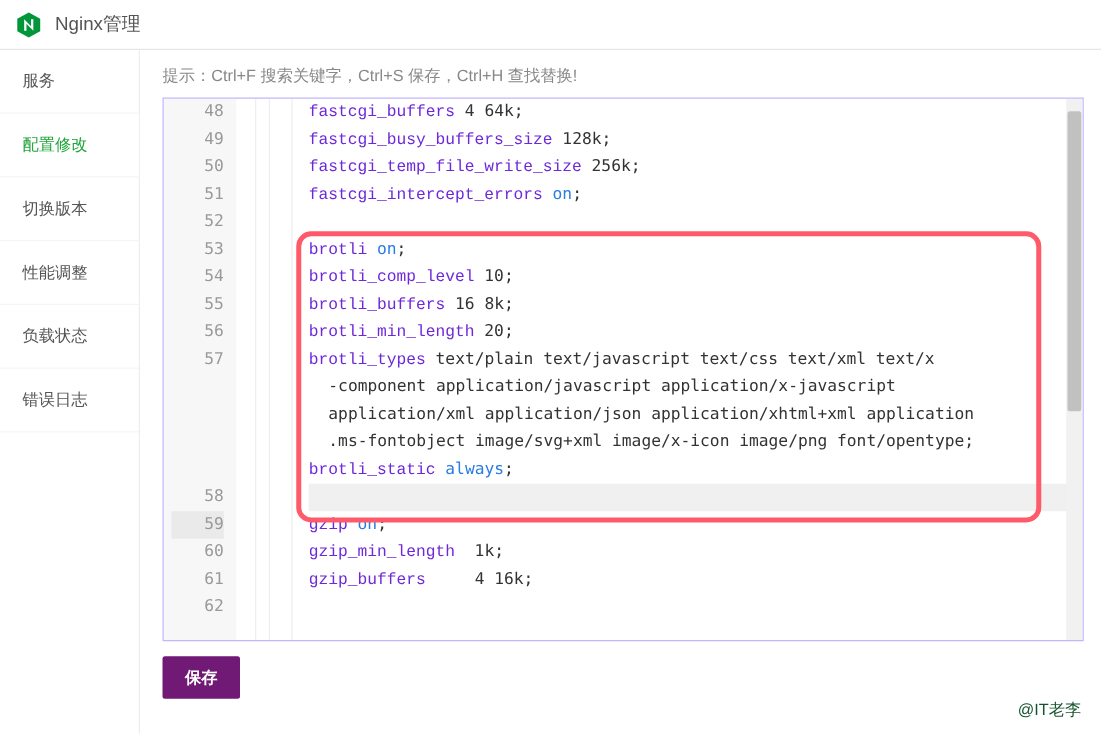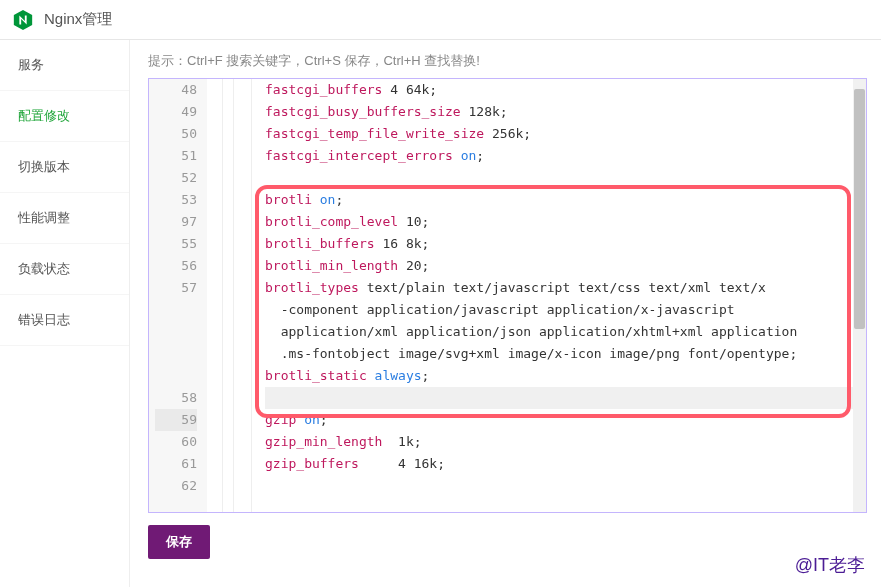--- a/index.html
+++ b/index.html
@@ -29,21 +29,21 @@
 }
 .header .title {
   font-size: 15px;
   color: #555;
 }
 .body {
   display: flex;
   height: calc(100% - 40px);
 }
 .sidebar {
-  width: 130px;
+  width: 112px;
   border-right: 1px solid #eee;
   background: #fff;
   flex-shrink: 0;
 }
 .sidebar-item {
   padding: 16px 18px;
   font-size: 13px;
   color: #555;
   cursor: pointer;
   border-bottom: 1px solid #f5f5f5;
@@ -114,21 +114,21 @@
 }
 .indent-col::before { left: 10px; }
 .indent-col::after { left: 28px; }
 .content {
   flex: 1;
   padding-left: 2px;
   position: relative;
 }
 .line { height: 22px; white-space: pre; color: #333; }
 .line.hl { background: #f0f0f0; }
-.kw { color: #be185d; }
+.kw { color: #6d28d9; font-family: Liberation Mono, monospace; }
 .val { color: #2a7de1; }
 .txt { color: #333; text-align: right; }
 
 .highlight-box {
   position: absolute;
   border: 4px solid #ff5a6a;
   border-radius: 12px;
   pointer-events: none;
   left: 106px;
   top: 106px;
@@ -165,22 +165,22 @@
   border-radius: 2px;
   cursor: pointer;
   align-self: flex-start;
   font-weight: bold;
 }
 
 .watermark {
   position: absolute;
   right: 16px;
   bottom: 10px;
-  color: #4c1d95;
-  font-size: 18px;
+  color: #14532d;
+  font-size: 13px;
   pointer-events: none;
 }
 </style>
 </head>
 <body>
 
 <div class="header">
   <span class="logo">
     <svg viewBox="0 0 24 24" width="22" height="22">
       <polygon points="12,1 22,6.5 22,17.5 12,23 2,17.5 2,6.5" fill="#009639"></polygon>
@@ -207,21 +207,21 @@
       <div class="highlight-box"></div>
       <div class="editor-scroll">
         <div class="code-area">
           <div class="gutter" id="gutter">
               <div class="ln">48</div>
               <div class="ln">49</div>
               <div class="ln">50</div>
               <div class="ln">51</div>
               <div class="ln">52</div>
               <div class="ln">53</div>
-              <div class="ln">97</div>
+              <div class="ln">54</div>
               <div class="ln">55</div>
               <div class="ln">56</div>
               <div class="ln">57</div>
               <div class="ln"></div>
               <div class="ln"></div>
               <div class="ln"></div>
               <div class="ln"></div>
               <div class="ln">58</div>
               <div class="ln hl">59</div>
               <div class="ln">60</div>

